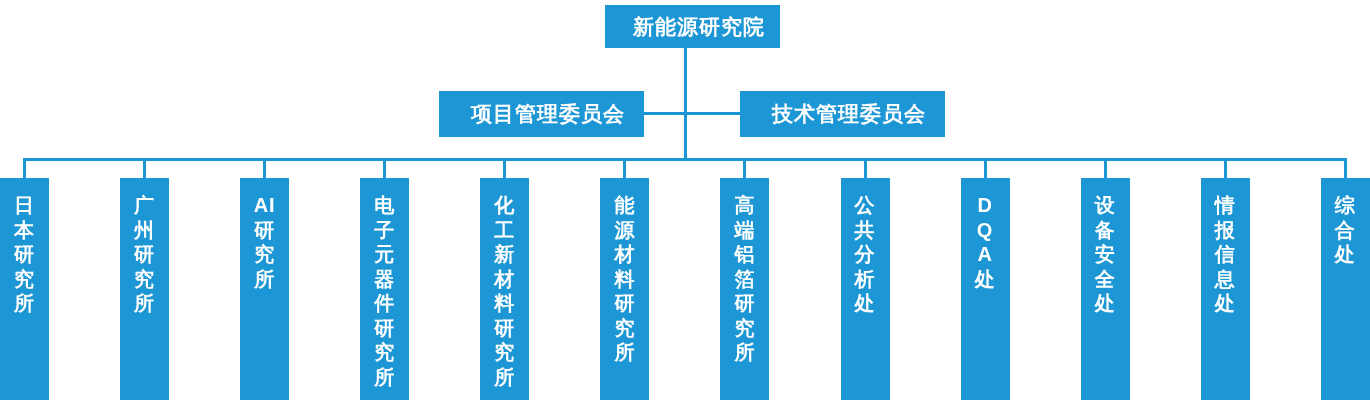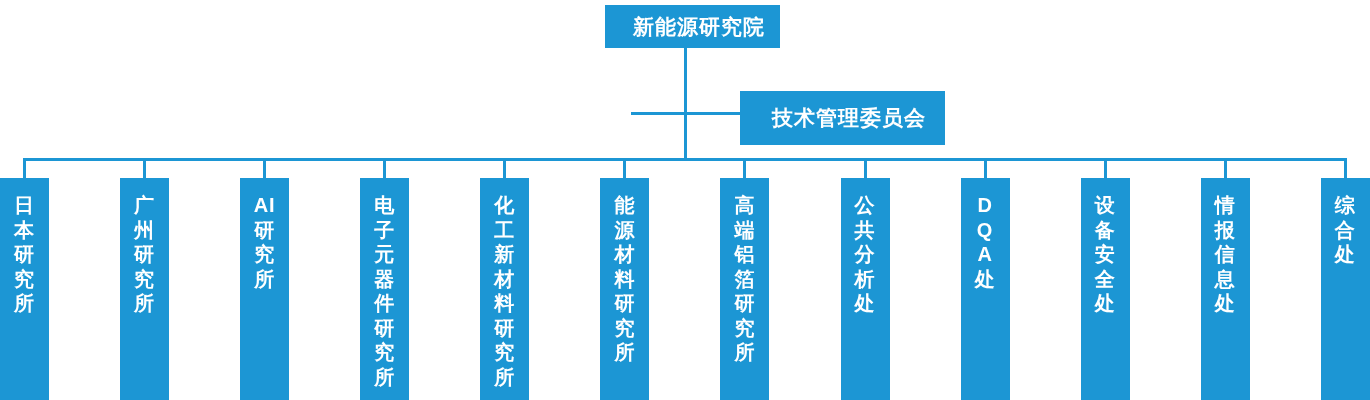--- a/index.html
+++ b/index.html
@@ -23,21 +23,21 @@
     color: var(--node-text);
     font-weight: bold;
     display: flex;
     align-items: center;
     justify-content: center;
     letter-spacing: 1px;
     padding-left: 13px;
   }
   .node-root   { left: 605px; top: 5px;  width: 162px; height: 43px; font-size: 21px; }
   .committee-l { left: 439px; top: 91px; width: 192px; height: 46px; font-size: 21px; }
-  .committee-r { left: 740px; top: 91px; width: 192px; height: 54px; font-size: 21px; }
+  .committee-r { left: 740px; top: 91px; width: 192px; height: 46px; font-size: 21px; }
   .line { position: absolute; background: var(--line-color); }
   .trunk-v   { left: 684px; top: 48px;  width: 3px;   height: 110px; }
   .lvl2-h    { left: 631px; top: 112px; width: 109px; height: 3px; }
   .kids-h    { left: 24px;  top: 158px; width: 1322px; height: 3px; }
   .children-row {
     position: absolute;
     left: 0; top: 158px;
     width: 1370px; height: 242px;
     display: flex;
     justify-content: space-between;
@@ -67,20 +67,23 @@
 
 <div class="canvas">
 
   <div class="box node-root">
     <span>新能源研究院</span>
   </div>
 
   <div class="line trunk-v"></div>
   <div class="line lvl2-h"></div>
 
+  <div class="box committee-l">
+    <span>项目管理委员会</span>
+  </div>
   <div class="box committee-r">
     <span>技术管理委员会</span>
   </div>
 
   <div class="line kids-h"></div>
 
   <div class="children-row">
       <div class="child">
       <div class="stub"></div>
       <div class="cbox">

